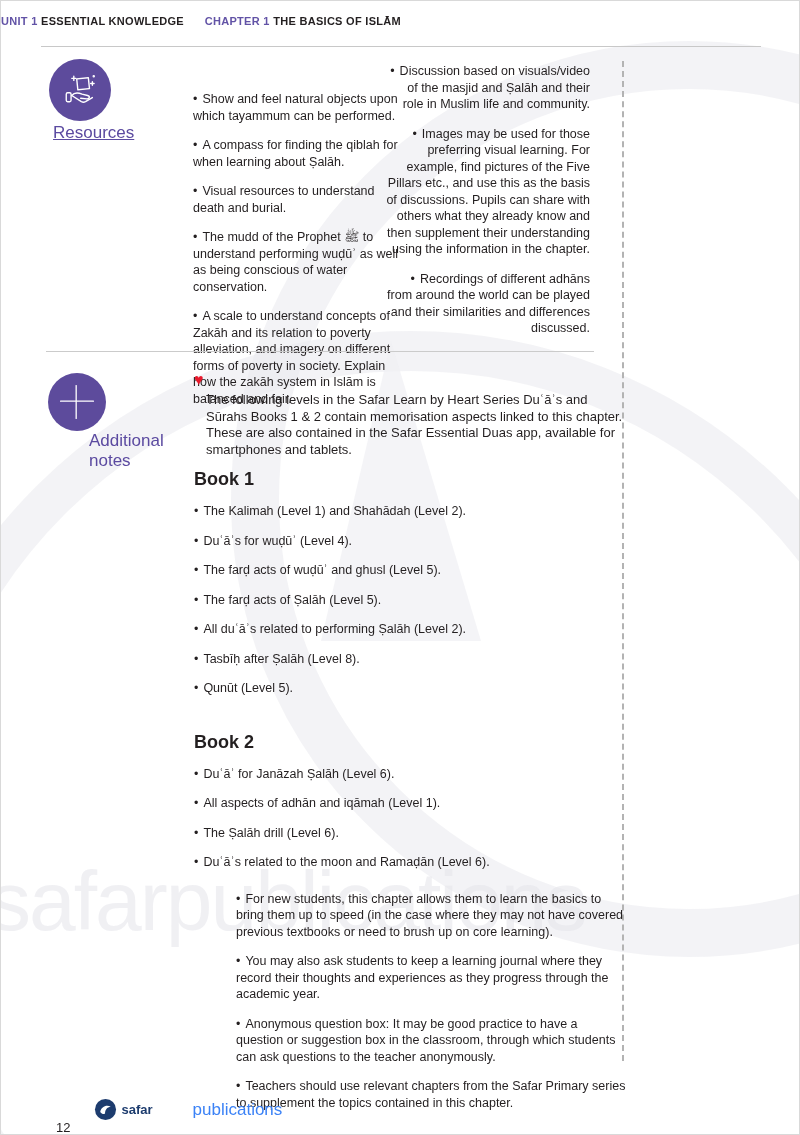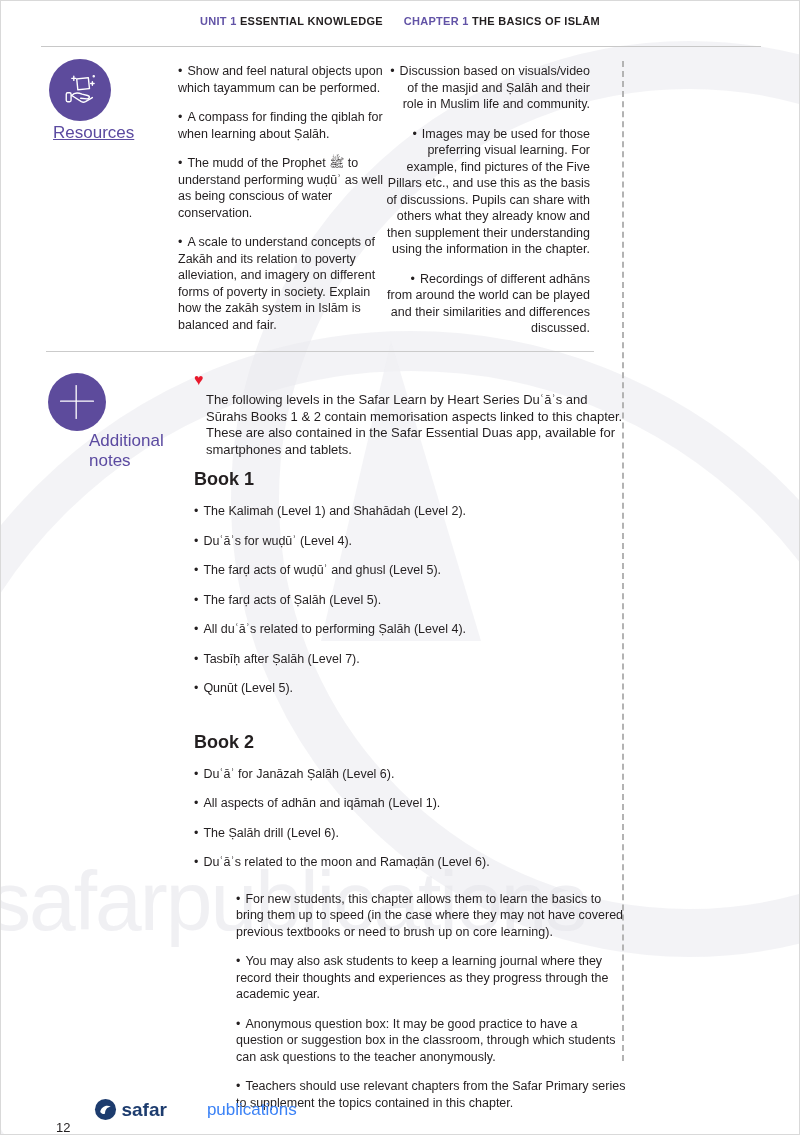--- a/index.html
+++ b/index.html
@@ -12,35 +12,35 @@
   
   .wm-ring{position:absolute;border-radius:50%;border-style:solid;border-color:rgba(233,233,239,0.55);z-index:0;}
   .wm-ring.r1{width:820px;height:820px;border-width:48px;left:230px;top:40px;}
   .wm-ring.r2{width:980px;height:980px;border-width:40px;left:-120px;top:330px;}
   .wm-sail{position:absolute;left:320px;top:340px;width:0;height:0;z-index:0;
     border-left:70px solid transparent;border-right:90px solid transparent;border-bottom:300px solid rgba(240,240,244,0.7);}
   .wm-text{position:absolute;left:-12px;top:852px;font-size:84px;letter-spacing:-2px;color:rgba(228,228,233,0.55);
     z-index:0;white-space:nowrap;font-weight:400;}
 
   
-  .header{position:absolute;top:14px;left:0;width:100%;text-align:center;font-size:11px;font-weight:bold;
+  .header{position:absolute;top:14px;left:0;width:100%;text-align:left;font-size:11px;font-weight:bold;
     letter-spacing:.3px;z-index:2;}
   .header .purple{color:#6253a6;}
   .header .gap{display:inline-block;width:14px;}
   .rule-top{position:absolute;top:45px;left:40px;width:720px;border-top:1px solid #c8c8c8;z-index:2;}
 
   
   .rail-icon{position:absolute;width:62px;height:62px;border-radius:50%;background:#5d4b9c;z-index:2;
     display:flex;align-items:center;justify-content:center;}
   .rail-icon svg{display:block;}
   .rail-label{position:absolute;color:#5b4aa0;font-size:17px;font-weight:500;line-height:1.2;z-index:2;}
 
   
   .res-col{position:absolute;top:62px;width:205px;z-index:2;}
-  .res-col.c1{left:177px;}
+  .res-col.c1{left:192px;margin-top:28px;}
   .res-col.c2{left:384px;text-align:right;}
   .bullet{font-size:12.5px;line-height:16.5px;margin-bottom:13px;}
   .bullet .blt{margin-right:5px;}
 
   
   .rule-mid{position:absolute;top:350px;left:45px;width:548px;border-top:1px solid #cbcbcb;z-index:2;}
 
   
   .notes{position:absolute;left:193px;top:372px;width:432px;z-index:2;}
   .heart{color:#e8192c;font-size:16px;line-height:14px;display:block;margin-bottom:5px;}
@@ -51,21 +51,21 @@
   .general{margin-top:20px;margin-left:42px;}
   .general .bullet{margin-bottom:13px;line-height:16.5px;}
 
   
   .perforation{position:absolute;left:621px;top:60px;height:1000px;border-left:2px dashed #b3b3b3;z-index:1;}
 
   
   .footer{position:absolute;left:55px;top:1083px;display:flex;align-items:center;z-index:2;}
   .footer .pageno{font-size:13px;font-weight:normal;margin-right:24px;margin-top:36px;}
   .footer .logo-mark{width:23px;height:23px;margin-right:4px;}
-  .footer .logo-safar{font-size:19px;font-weight:bold;color:#1d3c6e;}
+  .footer .logo-safar{font-size:13px;font-weight:bold;color:#1d3c6e;}
   .footer .logo-pub{font-size:17px;color:#3b82f6;padding-left:40px;}
 </style>
 </head>
 <body>
 
 <div class="page">
 
   <div class="wm-ring r1"></div>
   <div class="wm-ring r2"></div>
   <div class="wm-sail"></div>
@@ -94,20 +94,21 @@
     </span>
   </div>
   <div class="rail-label" style="left:52px;top:122px;text-decoration:underline;">Resources</div>
 
   <div class="res-col c1">
 
       <div class="bullet"><span class="blt">•</span><span>Show and feel natural objects upon which tayammum can be performed.</span></div>
 
       <div class="bullet"><span class="blt">•</span><span>A compass for finding the qiblah for when learning about Ṣalāh.</span></div>
 
+      <div class="bullet"><span class="blt">•</span><span>Visual resources to understand death and burial.</span></div>
 
       <div class="bullet"><span class="blt">•</span><span>The mudd of the Prophet ﷺ to understand performing wuḍūʾ as well as being conscious of water conservation.</span></div>
 
       <div class="bullet"><span class="blt">•</span><span>A scale to understand concepts of Zakāh and its relation to poverty alleviation, and imagery on different forms of poverty in society. Explain how the zakāh system in Islām is balanced and fair.</span></div>
     </div>
 
   <div class="res-col c2">
 
       <div class="bullet"><span class="blt">•</span><span>Discussion based on visuals/video of the masjid and Ṣalāh and their role in Muslim life and community.</span></div>
 
@@ -137,23 +138,23 @@
       <div class="book-list">
 
           <div class="bullet"><span class="blt">•</span><span>The Kalimah (Level 1) and Shahādah (Level 2).</span></div>
 
           <div class="bullet"><span class="blt">•</span><span>Duʿāʾs for wuḍūʾ (Level 4).</span></div>
 
           <div class="bullet"><span class="blt">•</span><span>The farḍ acts of wuḍūʾ and ghusl (Level 5).</span></div>
 
           <div class="bullet"><span class="blt">•</span><span>The farḍ acts of Ṣalāh (Level 5).</span></div>
 
-          <div class="bullet"><span class="blt">•</span><span>All duʿāʾs related to performing Ṣalāh (Level 4).</span></div>
+          <div class="bullet"><span class="blt">•</span><span>All duʿāʾs related to performing Ṣalāh (Level 2).</span></div>
 
-          <div class="bullet"><span class="blt">•</span><span>Tasbīḥ after Ṣalāh (Level 7).</span></div>
+          <div class="bullet"><span class="blt">•</span><span>Tasbīḥ after Ṣalāh (Level 8).</span></div>
 
           <div class="bullet"><span class="blt">•</span><span>Qunūt (Level 5).</span></div>
         </div>
     </div>
 
     <div class="book2-block">
       <p class="book-title">Book 2</p>
       <div class="book-list">
 
           <div class="bullet"><span class="blt">•</span><span>Duʿāʾ for Janāzah Ṣalāh (Level 6).</span></div>

